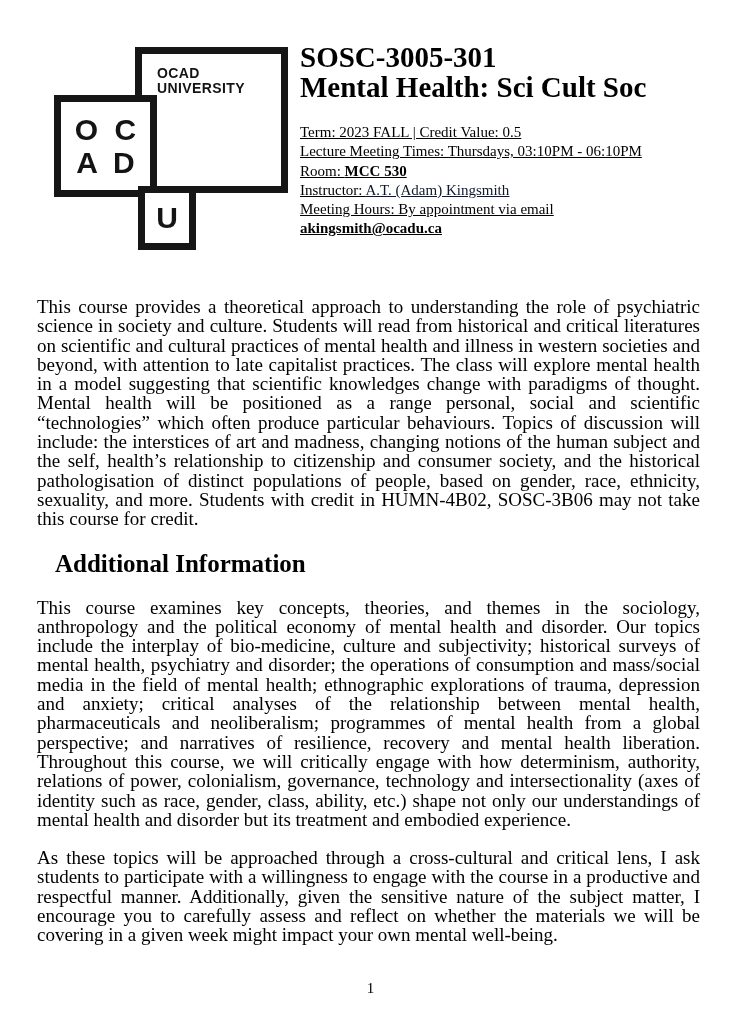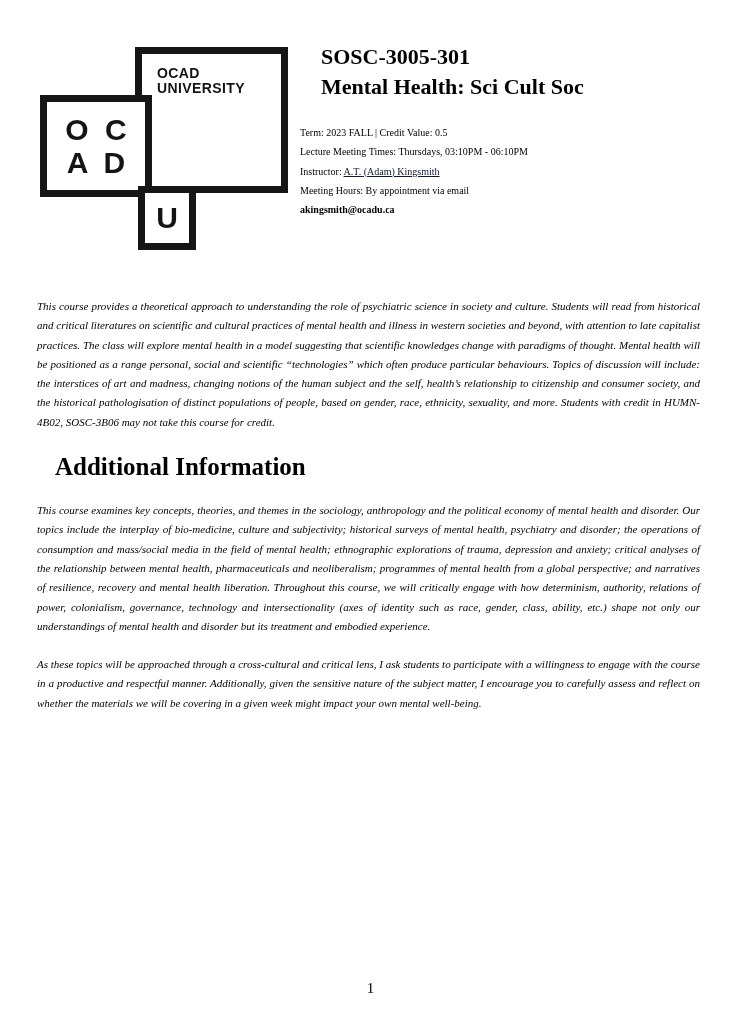--- a/index.html
+++ b/index.html
@@ -31,21 +31,21 @@
     font-family: "Liberation Sans", "DejaVu Sans", sans-serif;
     color: #141414;
   }
   .sq {
     position: absolute;
     box-sizing: border-box;
     border: 7px solid #161616;
     background: #ffffff;
   }
   .sq-big  { left: 97px;  top: 2px;   width: 153px; height: 146px; z-index: 1; }
-  .sq-left { left: 2px;   top: 50px;  width: 112px; height: 102px; z-index: 2;
+  .sq-left { left: 16px;   top: 50px;  width: 103px; height: 102px; z-index: 2;
              display: flex; flex-direction: column; align-items: center; justify-content: center; }
   .sq-u    { left: 100px; top: 141px; width: 58px;  height: 64px;  z-index: 2;
              display: flex; align-items: center; justify-content: center; }
   .wordmark {
     position: absolute;
     left: 15px; top: 12px;
     font-size: 14px;
     font-weight: 700;
     letter-spacing: 0.4px;
     line-height: 14.5px;
@@ -64,50 +64,49 @@
     line-height: 1;
   }
 
   
   .course-info {
     position: absolute;
     left: 300px; top: 42px;
     width: 420px;
   }
   .course-code, .course-title {
-    font-size: 22px;
+    font-size: 29px;
     font-weight: 700;
     line-height: 30px;
-    margin-left: 21px;
   }
   .meta {
     margin-top: 21px;
-    font-size: 10px;
+    font-size: 15px;
     line-height: 19.3px;
+    text-decoration: underline;
   }
   .meta-line b { font-weight: 700; }
   .email { font-weight: 700; }
   .link {
     color: #0f172a;
     text-decoration: underline;
     cursor: pointer;
   }
 
   
   .doc-body {
     position: absolute;
     left: 37px; top: 297px;
     width: 667px;
   }
   .body-text {
     margin: 0 4px 19px 0;
-    font-size: 11px;
+    font-size: 19px;
     line-height: 19.3px;
     text-align: justify;
-    font-style: italic;
   }
   .section-heading {
     margin: 15px 0 19px 18px;
     font-size: 25px;
     font-weight: 700;
     line-height: 31px;
   }
 
   
   .doc-footer {
@@ -140,20 +139,21 @@
         <span class="u-letter">U</span>
       </div>
     </div>
 
     <div class="course-info">
       <div class="course-code">SOSC-3005-301</div>
       <div class="course-title">Mental Health: Sci Cult Soc</div>
       <div class="meta">
         <div class="meta-line">Term: 2023 FALL | Credit Value: 0.5</div>
         <div class="meta-line">Lecture Meeting Times: Thursdays, 03:10PM - 06:10PM</div>
+        <div class="meta-line"><span>Room: </span><b>MCC 530</b></div>
         <div class="meta-line"><span>Instructor: </span><a class="link" href="#">A.T. (Adam) Kingsmith</a></div>
         <div class="meta-line">Meeting Hours: By appointment via email</div>
         <div class="meta-line email">akingsmith@ocadu.ca</div>
       </div>
     </div>
 
   </header>
 
   <main class="doc-body">
     <p class="body-text">This course provides a theoretical approach to understanding the role of psychiatric science in society and culture. Students will read from historical and critical literatures on scientific and cultural practices of mental health and illness in western societies and beyond, with attention to late capitalist practices. The class will explore mental health in a model suggesting that scientific knowledges change with paradigms of thought. Mental health will be positioned as a range personal, social and scientific “technologies” which often produce particular behaviours. Topics of discussion will include: the interstices of art and madness, changing notions of the human subject and the self, health’s relationship to citizenship and consumer society, and the historical pathologisation of distinct populations of people, based on gender, race, ethnicity, sexuality, and more. Students with credit in HUMN-4B02, SOSC-3B06 may not take this course for credit.</p>

